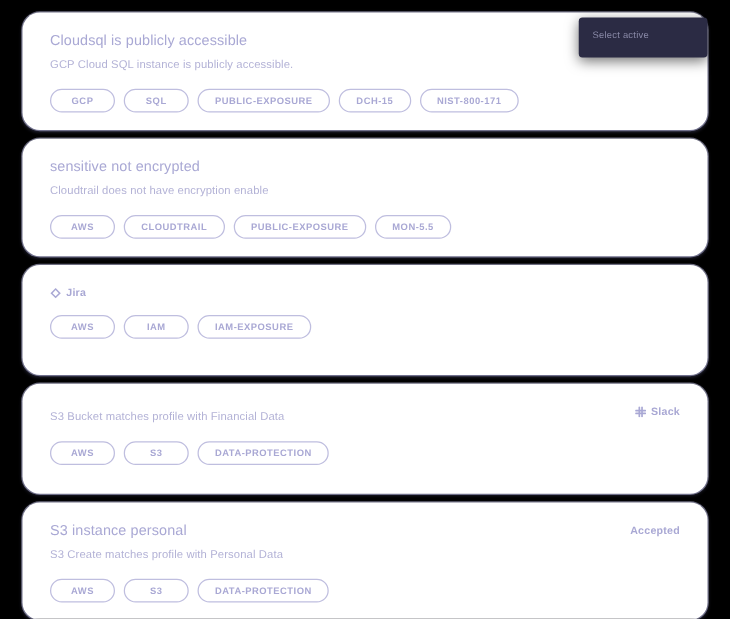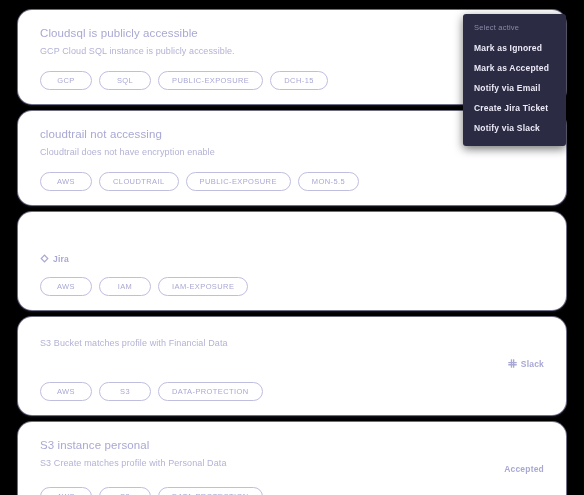--- a/index.html
+++ b/index.html
@@ -53,29 +53,28 @@
   .card-desc {
     font-size: 9px;
     color: #b3b2d6;
     margin-top: 4px;
     line-height: 13px;
     letter-spacing: 0.1px;
   }
 
   .card-status {
     display: flex;
-    align-items: flex-start;
+    align-items: flex-end;
     gap: 4px;
     font-size: 8.5px;
     font-weight: bold;
     color: #a9a8d4;
     letter-spacing: 0.2px;
     white-space: nowrap;
     padding-top: 1px;
-    margin-top: 25px;
   }
 
   .status-icon {
     display: inline-flex;
     width: 9px;
     height: 9px;
     align-items: center;
     justify-content: center;
     color: #a9a8d4;
   }
@@ -91,21 +90,21 @@
   .tag {
     border: 1px solid #bfbedf;
     border-radius: 999px;
     height: 19px;
     min-width: 52px;
     padding: 0 13px;
     display: inline-flex;
     align-items: center;
     justify-content: center;
     font-size: 7.5px;
-    font-weight: normal;
+    font-weight: bold;
     color: #a9a8d4;
     letter-spacing: 0.4px;
     background: #ffffff;
   }
 
   
   #action-menu {
     position: absolute;
     left: 463px;
     top: 14px;
@@ -143,26 +142,27 @@
         <div>
           <div class="card-title">Cloudsql is publicly accessible</div>
           <div class="card-desc">GCP Cloud SQL instance is publicly accessible.</div>
         </div>
       </div>
       <div class="tag-row">
         <span class="tag">GCP</span>
         <span class="tag">SQL</span>
         <span class="tag">PUBLIC-EXPOSURE</span>
         <span class="tag">DCH-15</span>
-      </div>
-    </div>
-    <div class="finding-card">
-      <div class="card-head">
-        <div>
-          <div class="card-title">cloudtrail not accessing</div>
+        <span class="tag">NIST-800-171</span>
+      </div>
+    </div>
+    <div class="finding-card">
+      <div class="card-head">
+        <div>
+          <div class="card-title">sensitive not encrypted</div>
           <div class="card-desc">Cloudtrail does not have encryption enable</div>
         </div>
       </div>
       <div class="tag-row">
         <span class="tag">AWS</span>
         <span class="tag">CLOUDTRAIL</span>
         <span class="tag">PUBLIC-EXPOSURE</span>
         <span class="tag">MON-5.5</span>
       </div>
     </div>
@@ -220,20 +220,13 @@
       <div class="tag-row">
         <span class="tag">AWS</span>
         <span class="tag">S3</span>
         <span class="tag">DATA-PROTECTION</span>
       </div>
     </div>
   </div>
 
 <div id="action-menu">
   <div class="menu-header">Select active</div>
-  <div id="action-menu-items">
-      <div class="menu-item">Mark as Ignored</div>
-      <div class="menu-item">Mark as Accepted</div>
-      <div class="menu-item">Notify via Email</div>
-      <div class="menu-item">Create Jira Ticket</div>
-      <div class="menu-item">Notify via Slack</div>
-    </div>
 </div>
 
 </body></html>

